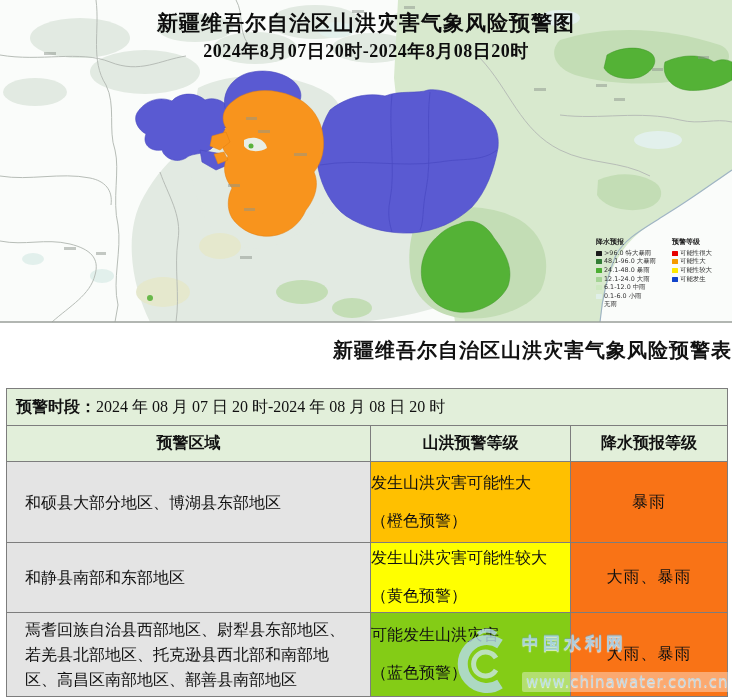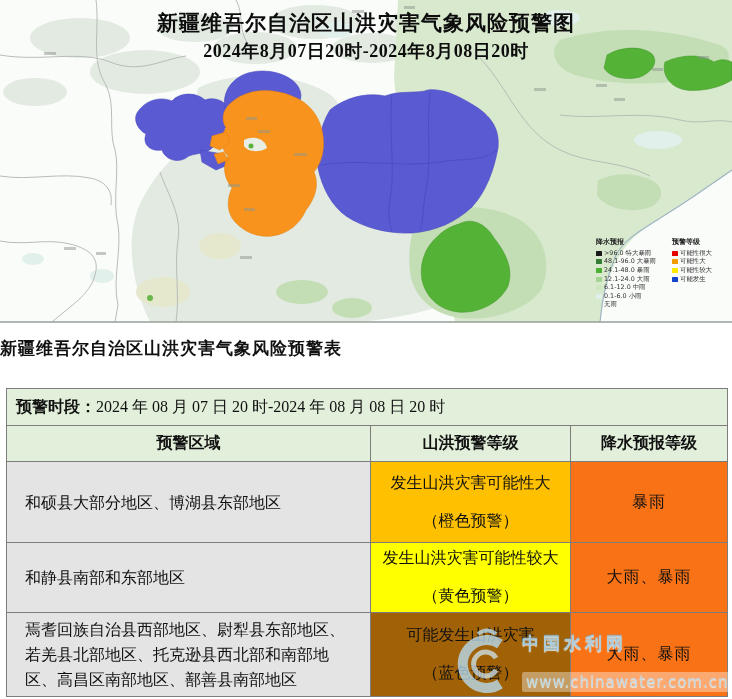--- a/index.html
+++ b/index.html
@@ -17,31 +17,31 @@
   
   .legend{position:absolute;left:596px;top:237px;width:132px;display:flex;gap:7px;
           font-family:"DejaVu Sans","Liberation Sans",sans-serif;}
   .lg-col{flex:1;}
   .lg-col.narrow{flex:0 0 56px;}
   .lg-title{font-size:7px;font-weight:bold;color:#222;margin-bottom:2px;white-space:nowrap;}
   .lg-item{display:flex;align-items:center;height:8.6px;font-size:6.4px;color:#333;white-space:nowrap;}
   .sw{width:6px;height:5px;margin-right:2px;flex:none;border-radius:0.5px;}
 
   
-  .table-title{position:absolute;top:337px;left:0;width:100%;text-align:left;
-               font-size:17px;font-weight:bold;letter-spacing:1px;}
+  .table-title{position:absolute;top:337px;left:0;width:100%;text-align:right;
+               font-size:20px;font-weight:bold;letter-spacing:1px;}
   table.warn{position:absolute;left:6px;top:388px;width:721px;border-collapse:collapse;
              table-layout:fixed;background:#fff;}
   table.warn td{border:1.6px solid #7d7d7d;font-size:16px;color:#111;
                 vertical-align:middle;overflow:hidden;}
   .period-row td{background:#e2efda;height:36px;text-align:left;padding:0 0 0 9px;}
   .period-label{font-weight:bold;}
   .head-row td{background:#e2efda;font-weight:bold;text-align:center;height:33px;}
   td.region{background:#e4e4e4;text-align:left;padding:4px 18px;line-height:25px;}
-  td.level{text-align:center;padding:0;}
+  td.level{padding:0;}
   td.precip{background:#f97316;text-align:center;letter-spacing:1px;}
   .lvl-in{display:flex;flex-direction:column;justify-content:center;gap:17px;height:100%;}
   .r1{height:81px;} .r2{height:70px;} .r3{height:76px;}
 
   
   .watermark{position:absolute;left:452px;top:628px;display:flex;align-items:center;
              gap:6px;opacity:0.92;pointer-events:none;
              font-family:"DejaVu Sans","Liberation Sans",sans-serif;}
   .wm-text{display:flex;flex-direction:column;gap:17px;}
   .wm-line1{font-size:17px;font-weight:bold;letter-spacing:4px;color:#a9d4ec;
@@ -249,21 +249,21 @@
       <td class="level" style="background-color: rgb(255, 255, 0);">
         <div class="lvl-in">
               <div>发生山洪灾害可能性较大</div>
               <div>（黄色预警）</div>
             </div>
       </td>
       <td class="precip">大雨、暴雨</td>
     </tr>
     <tr class="r3">
       <td class="region">焉耆回族自治县西部地区、尉犁县东部地区、若羌县北部地区、托克逊县西北部和南部地区、高昌区南部地区、鄯善县南部地区</td>
-      <td class="level" style="background-color: #a16207;">
+      <td class="level" style="background-color: #84cc16;">
         <div class="lvl-in">
               <div>可能发生山洪灾害</div>
               <div>（蓝色预警）</div>
             </div>
       </td>
       <td class="precip">大雨、暴雨</td>
     </tr>
   </tbody>
     </table>
 

